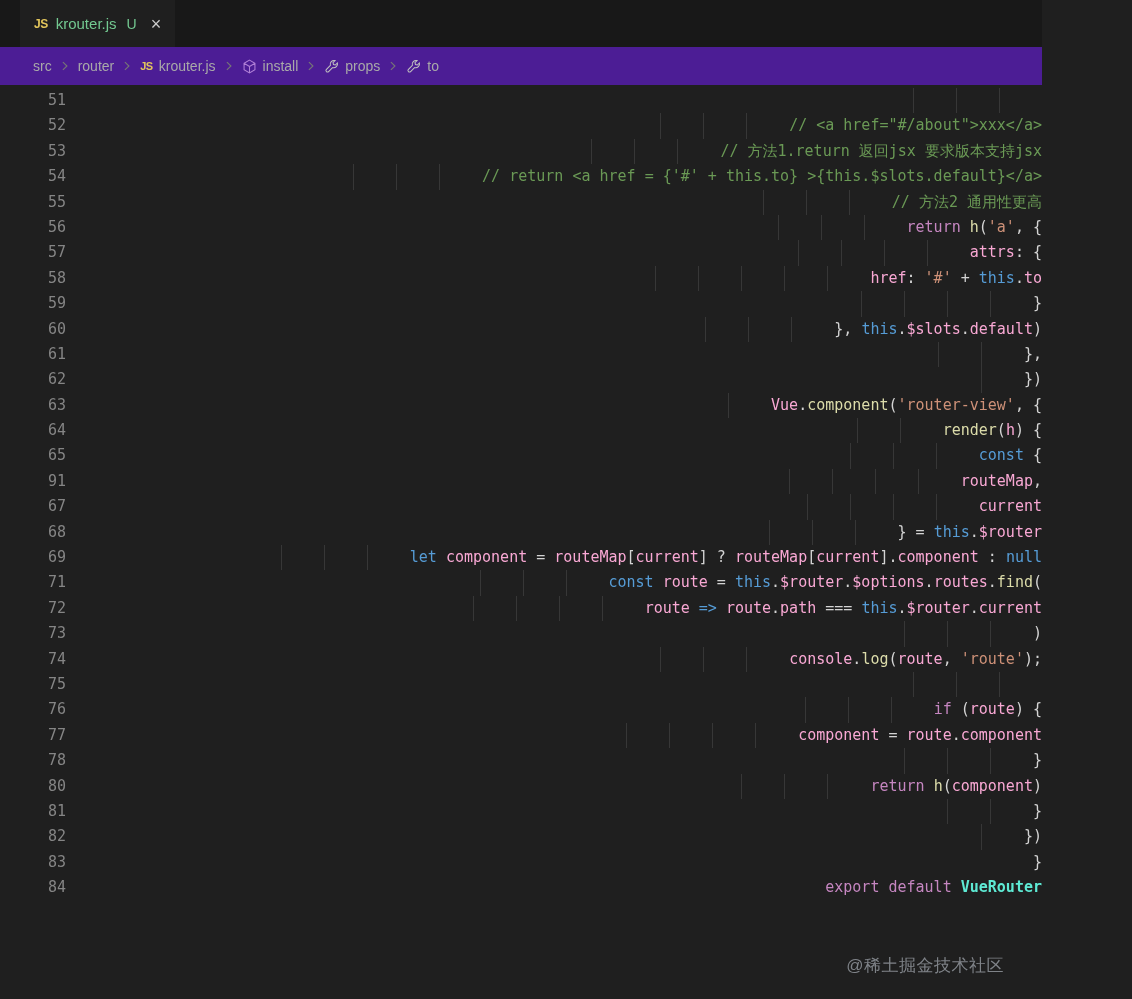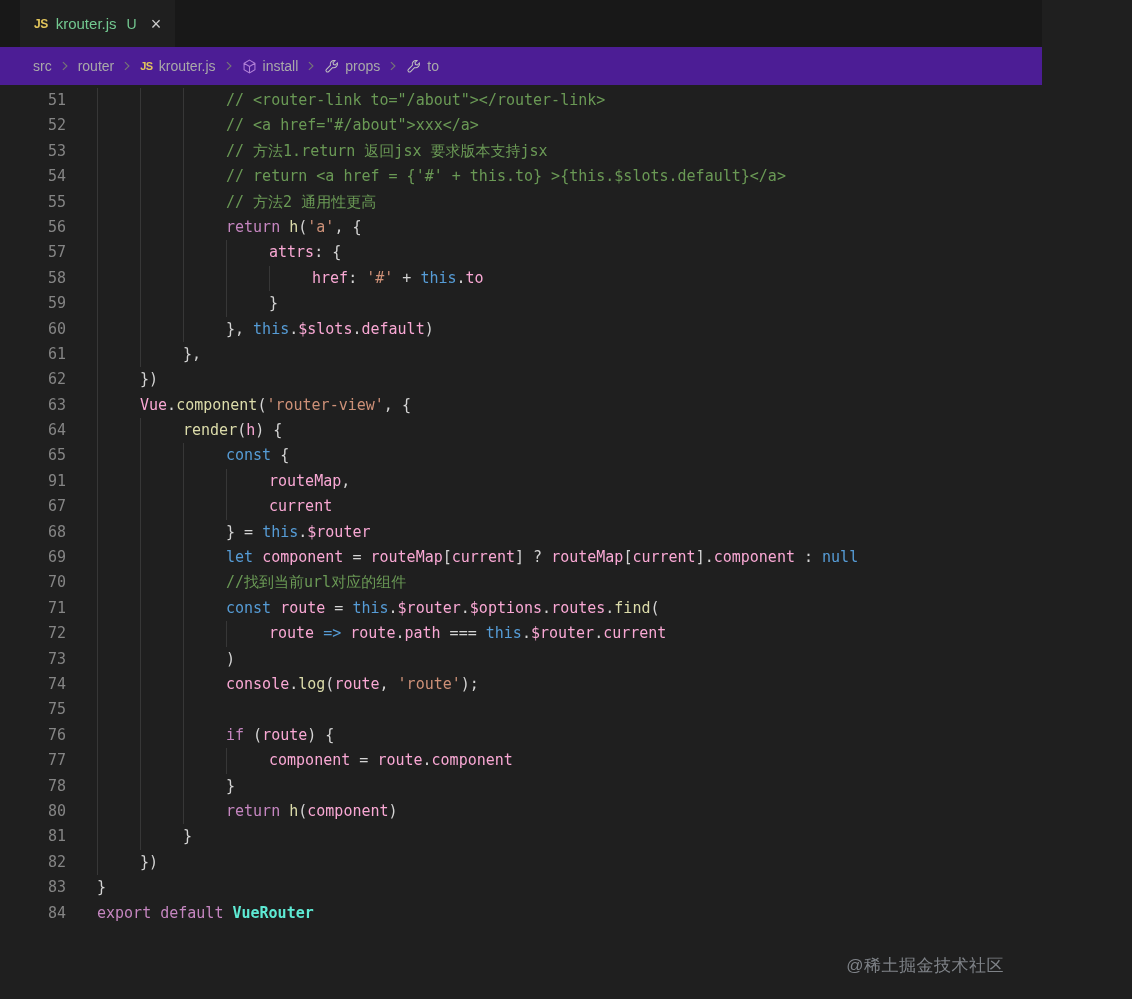--- a/index.html
+++ b/index.html
@@ -14,21 +14,21 @@
   .tab-close{color:#cccccc;font-size:18px;line-height:1;margin-left:6px;}
 
   
   .breadcrumbs{height:38px;background:#4c1d95;display:flex;align-items:center;padding-left:33px;color:#a9a9a9;font-size:14px;}
   .crumb{display:flex;align-items:center;gap:6px;cursor:pointer;}
   .crumb .js-badge{font-size:11px;}
   .sep{display:flex;align-items:center;margin:0 6px;}
 
   
   .editor{position:relative;padding-top:3px;font-family:"DejaVu Sans Mono",monospace;font-size:15px;}
-  .line{display:flex;height:25.4px;align-items:stretch;}
+  .line{display:flex;height:25.4px;align-items:stretch;justify-content:space-between;}
   .ln{flex:0 0 66px;text-align:right;color:#858585;line-height:25.4px;user-select:none;}
   .code{margin-left:31px;display:flex;align-items:stretch;white-space:pre;}
   .code span{line-height:25.4px;}
   .ind{flex:0 0 42px;width:42px;border-left:1px solid #373737;}
   .tk-c{color:#6A9955;}
   .tk-k{color:#C586C0;}
   .tk-s{color:#569CD6;}
   .tk-r{color:#CE9178;}
   .tk-f{color:#DCDCAA;}
   .tk-v{color:#f9a8d4;}
@@ -109,21 +109,21 @@
             <path d="M14.3 4.2 A4.1 4.1 0 0 1 9.1 9.2 L4.7 13.6 A1.65 1.65 0 0 1 2.4 11.3 L6.8 6.9 A4.1 4.1 0 0 1 11.8 1.7 L9.6 3.9 10.1 5.9 12.1 6.4 Z" fill="none" stroke="#c0c0c0" stroke-width="1.1"></path>
           </svg>
         </span>
         <span>to</span>
       </span>
     </div>
 
   <div class="editor">
       <div class="line">
         <div class="ln">51</div>
-        <div class="code"><span class="ind"></span><span class="ind"></span><span class="ind"></span><span class="tk-c">// &lt;router-link to="/about"&gt;&lt;/router-link&gt;</span></div>
+        <div class="code"><span class="ind"></span><span class="ind"></span><span class="ind"></span></div>
       </div>
       <div class="line">
         <div class="ln">52</div>
         <div class="code"><span class="ind"></span><span class="ind"></span><span class="ind"></span><span class="tk-c">// &lt;a href="#/about"&gt;xxx&lt;/a&gt;</span></div>
       </div>
       <div class="line">
         <div class="ln">53</div>
         <div class="code"><span class="ind"></span><span class="ind"></span><span class="ind"></span><span class="tk-c">// 方法1.return 返回jsx 要求版本支持jsx</span></div>
       </div>
       <div class="line">
@@ -184,24 +184,20 @@
       </div>
       <div class="line">
         <div class="ln">68</div>
         <div class="code"><span class="ind"></span><span class="ind"></span><span class="ind"></span><span class="tk-p">} = </span><span class="tk-s">this</span><span class="tk-p">.</span><span class="tk-v">$router</span></div>
       </div>
       <div class="line">
         <div class="ln">69</div>
         <div class="code"><span class="ind"></span><span class="ind"></span><span class="ind"></span><span class="tk-s">let</span><span class="tk-p"> </span><span class="tk-v">component</span><span class="tk-p"> = </span><span class="tk-v">routeMap</span><span class="tk-p">[</span><span class="tk-v">current</span><span class="tk-p">] ? </span><span class="tk-v">routeMap</span><span class="tk-p">[</span><span class="tk-v">current</span><span class="tk-p">].</span><span class="tk-v">component</span><span class="tk-p"> : </span><span class="tk-s">null</span></div>
       </div>
       <div class="line">
-        <div class="ln">70</div>
-        <div class="code"><span class="ind"></span><span class="ind"></span><span class="ind"></span><span class="tk-c">//找到当前url对应的组件</span></div>
-      </div>
-      <div class="line">
         <div class="ln">71</div>
         <div class="code"><span class="ind"></span><span class="ind"></span><span class="ind"></span><span class="tk-s">const</span><span class="tk-p"> </span><span class="tk-v">route</span><span class="tk-p"> = </span><span class="tk-s">this</span><span class="tk-p">.</span><span class="tk-v">$router</span><span class="tk-p">.</span><span class="tk-v">$options</span><span class="tk-p">.</span><span class="tk-v">routes</span><span class="tk-p">.</span><span class="tk-f">find</span><span class="tk-p">(</span></div>
       </div>
       <div class="line">
         <div class="ln">72</div>
         <div class="code"><span class="ind"></span><span class="ind"></span><span class="ind"></span><span class="ind"></span><span class="tk-v">route</span><span class="tk-p"> </span><span class="tk-s">=&gt;</span><span class="tk-p"> </span><span class="tk-v">route</span><span class="tk-p">.</span><span class="tk-v">path</span><span class="tk-p"> === </span><span class="tk-s">this</span><span class="tk-p">.</span><span class="tk-v">$router</span><span class="tk-p">.</span><span class="tk-v">current</span></div>
       </div>
       <div class="line">
         <div class="ln">73</div>
         <div class="code"><span class="ind"></span><span class="ind"></span><span class="ind"></span><span class="tk-p">)</span></div>

